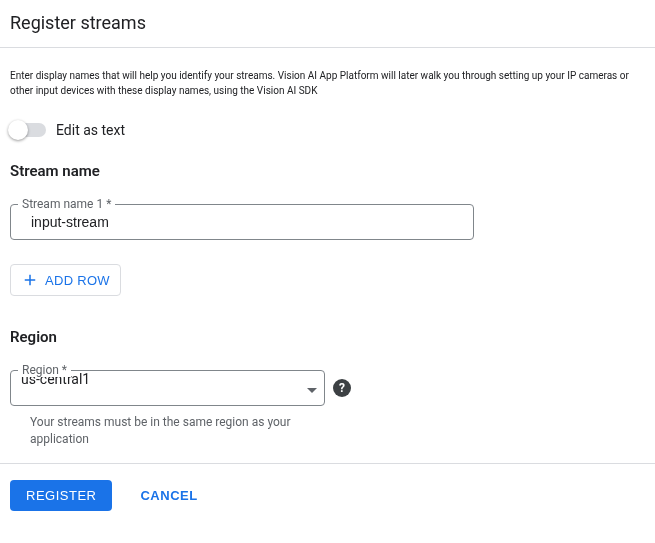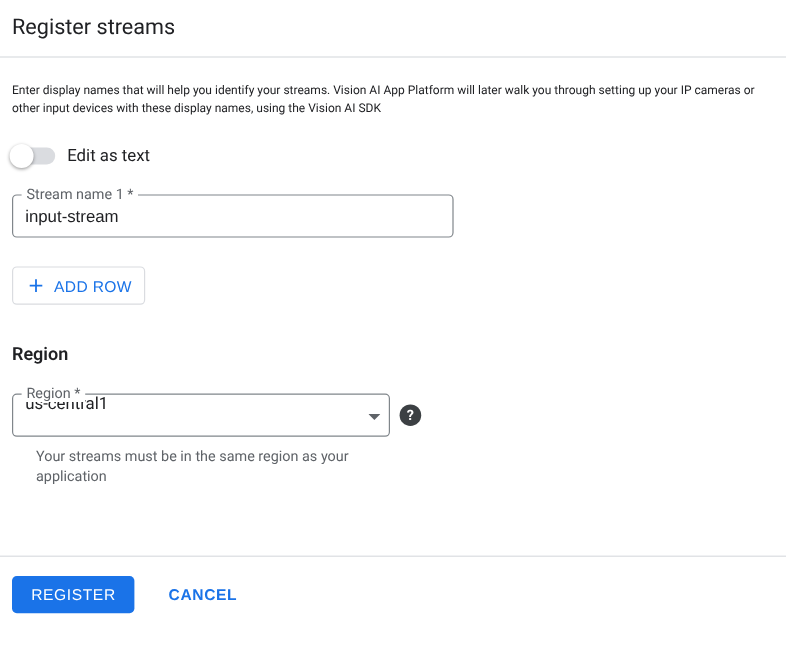--- a/index.html
+++ b/index.html
@@ -70,25 +70,25 @@
     .floating-label {
       position: absolute;
       top: -7px;
       left: 8px;
       background: #fff;
       padding: 0 4px;
       font-size: 12px;
       color: #5f6368;
     }
     .text-input {
-      width: 368px;
+      width: 464px;
       height: 36px;
       border: 1px solid #80868b;
       border-radius: 4px;
-      padding: 0 10px;
+      padding: 0 20px;
       font-size: 14px;
       color: #202124;
       outline: none;
     }
     .add-row-btn {
       display: inline-flex;
       align-items: center;
       gap: 6px;
       padding: 6px 10px;
       border: 1px solid #dadce0;
@@ -201,20 +201,21 @@
 <div class="content">
   <p class="description">Enter display names that will help you identify your streams. Vision AI App Platform will later walk you through setting up your IP cameras or other input devices with these display names, using the Vision AI SDK</p>
 
   <div class="toggle-row">
     <div class="toggle">
       <div class="toggle-knob"></div>
     </div>
     <span class="toggle-label">Edit as text</span>
   </div>
 
+  <div class="section-title">Stream name</div>
 
   <div class="field-wrapper">
     <span class="floating-label">Stream name 1 *</span>
     <input type="text" class="text-input" value="input-stream" style="">
   </div>
 
   <button class="add-row-btn">
     <svg viewBox="0 0 24 24" fill="#1a73e8">
       <path d="M19 13h-6v6h-2v-6H5v-2h6V5h2v6h6v2z"></path>
     </svg>

